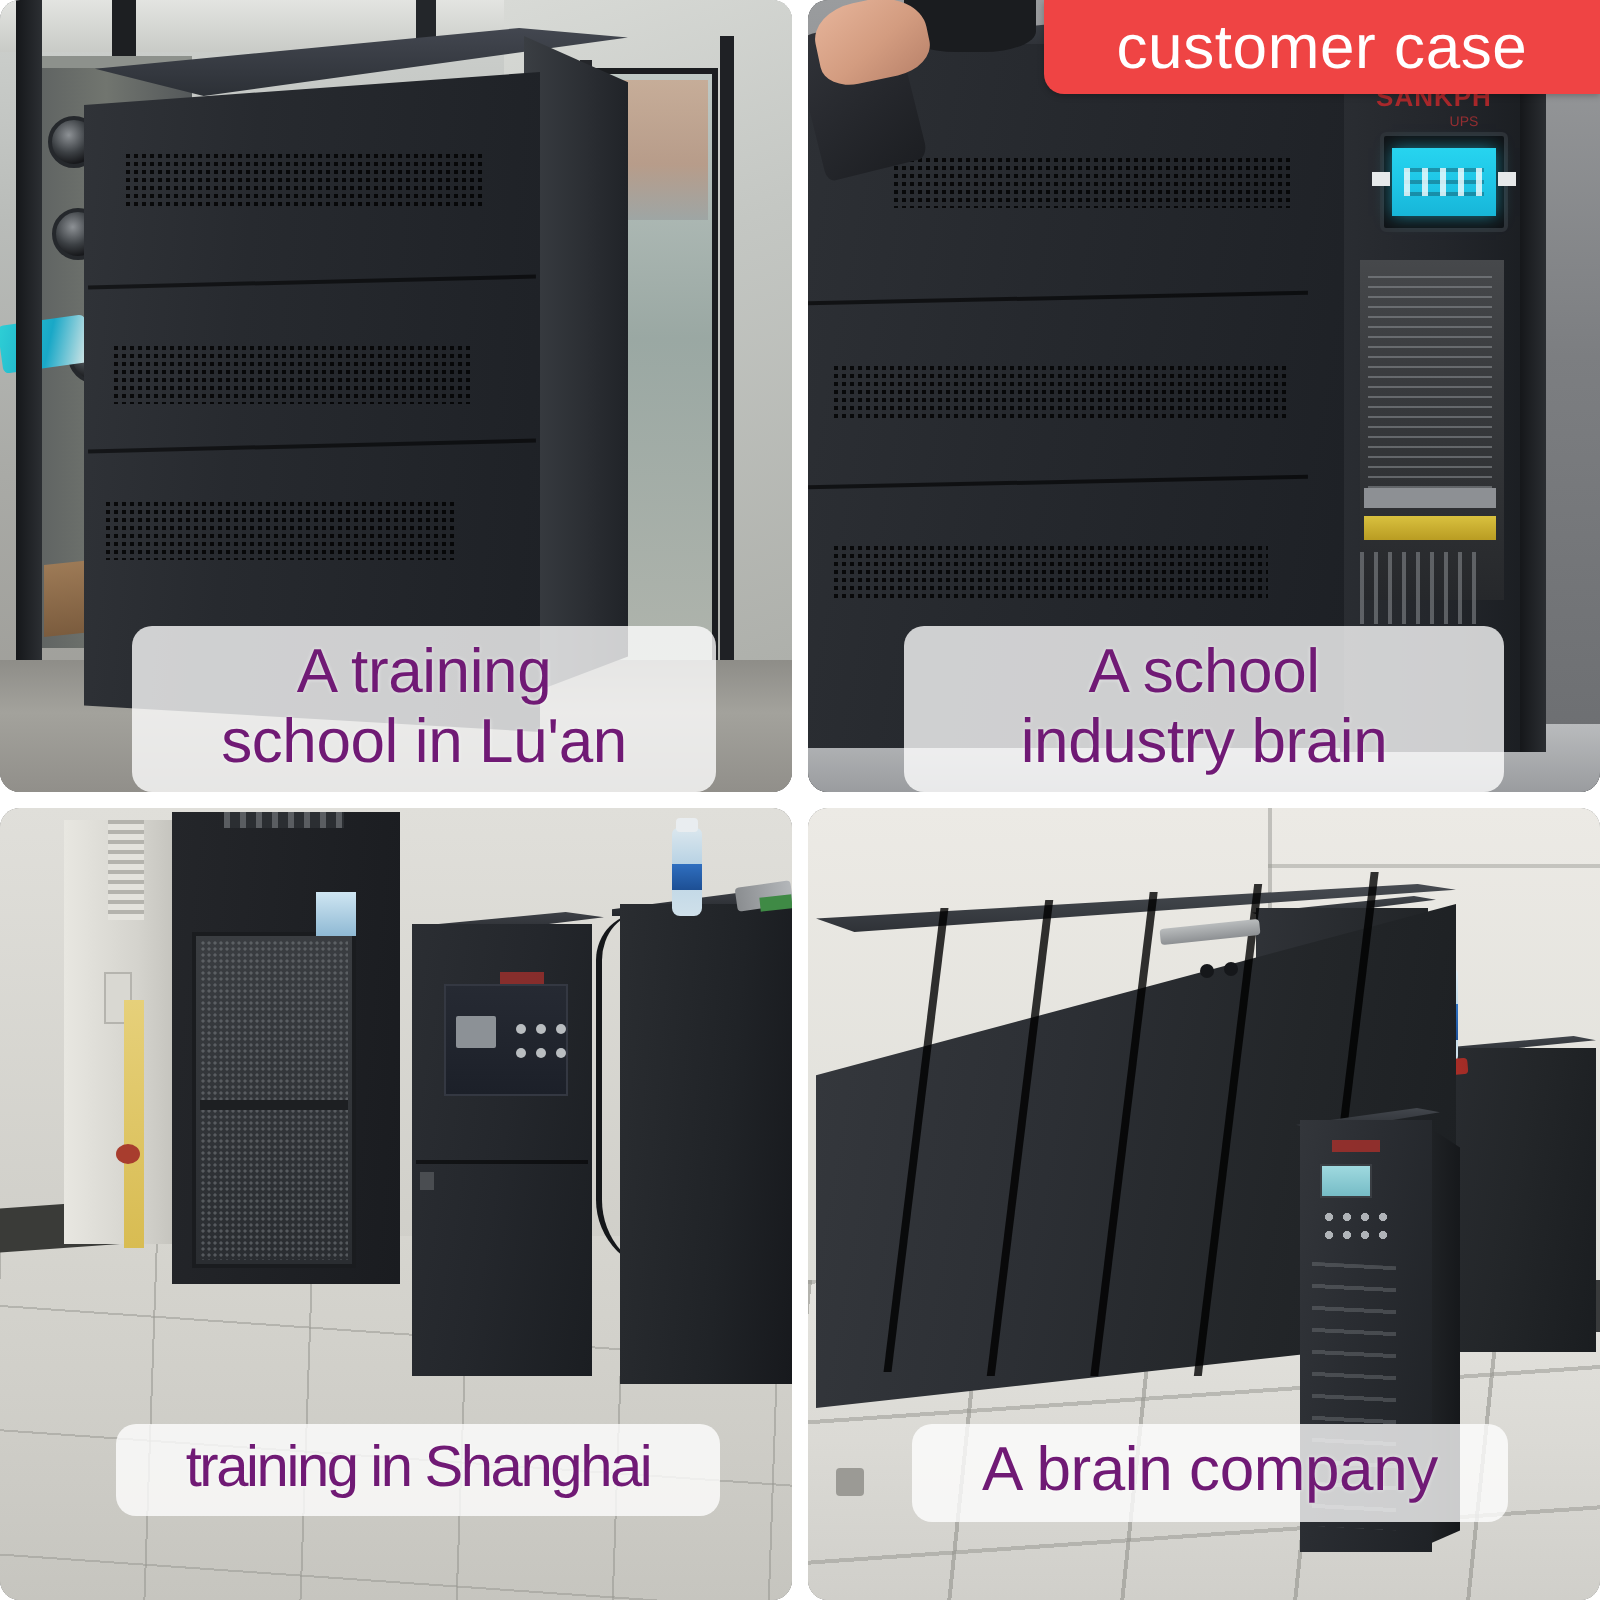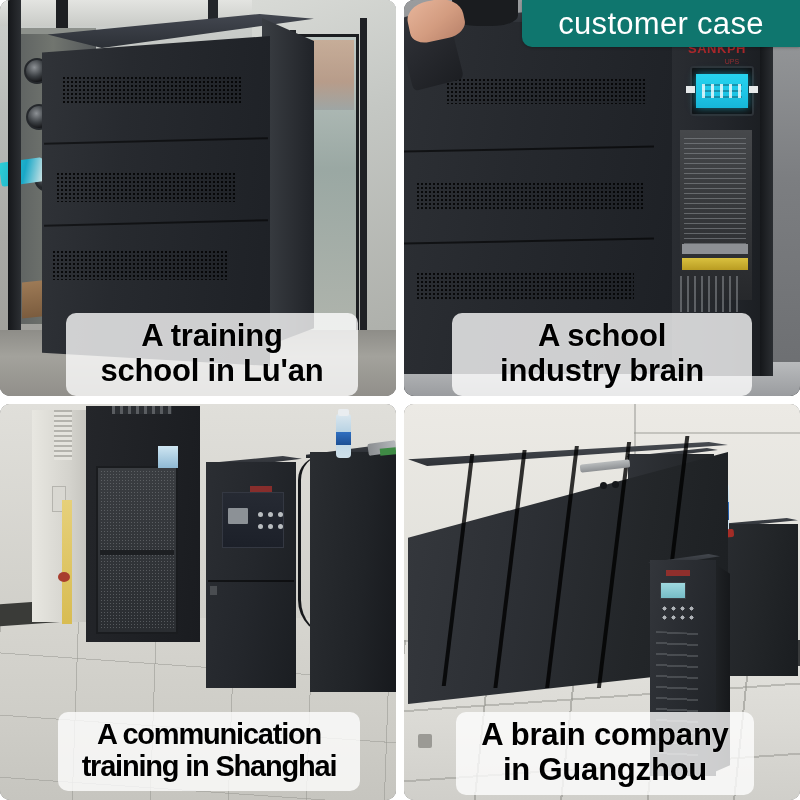--- a/index.html
+++ b/index.html
@@ -374,39 +374,39 @@
       repeating-linear-gradient(176deg, rgba(148,148,142,.5) 0 2px, transparent 2px 70px),
       linear-gradient(180deg,#e4e3de 0%, #dbdad5 50%, #d0cfca 100%);
   }
   .p4-floorplug { left: 14px; top: 330px; width: 14px; height: 14px; background: #9b9a95; border-radius: 2px; }
 
   
   .caption {
     position: absolute;
     background: rgba(255,255,255,.78);
     border-radius: 10px;
-    color: #000000;
+    color: #701a75;
     text-align: center;
-    font-weight: 700;
+    font-weight: 400;
     line-height: 1.12;
     padding: 6px 10px 8px;
     letter-spacing: -0.2px;
     text-shadow: 0 0 2px rgba(255,255,255,.6);
   }
   .cap1 { left: 66px; top: 313px; width: 292px; font-size: 31px; }
   .cap2 { left: 452px; top: 313px; width: 300px; font-size: 31px; }
   .cap3 { left: 58px; top: 712px; width: 302px; font-size: 29px; letter-spacing: -1.2px; }
   .cap4 { left: 456px; top: 712px; width: 298px; font-size: 31px; }
   .caption .l { display: block; white-space: nowrap; }
 
   
   .banner {
     position: absolute;
     left: 522px; top: 0; width: 278px; height: 47px;
-    background: #0f766e;
+    background: #ef4444;
     border-radius: 0 0 0 10px;
     color: #ffffff;
     font-size: 31px;
     line-height: 47px;
     text-align: center;
     letter-spacing: .3px;
     box-shadow: 0 1px 3px rgba(0,0,0,.25);
   }
 </style>
 </head>
@@ -561,24 +561,22 @@
     <span class="l">A training</span>
     <span class="l">school in Lu'an</span>
   </div>
 
   <div class="caption cap2">
     <span class="l">A school</span>
     <span class="l">industry brain</span>
   </div>
 
   <div class="caption cap3">
-    <span class="l">A communication</span>
     <span class="l">training in Shanghai</span>
   </div>
 
   <div class="caption cap4">
     <span class="l">A brain company</span>
-    <span class="l">in Guangzhou</span>
   </div>
 
   <div class="banner">customer case</div>
 
 </div>
 
 </body></html>

